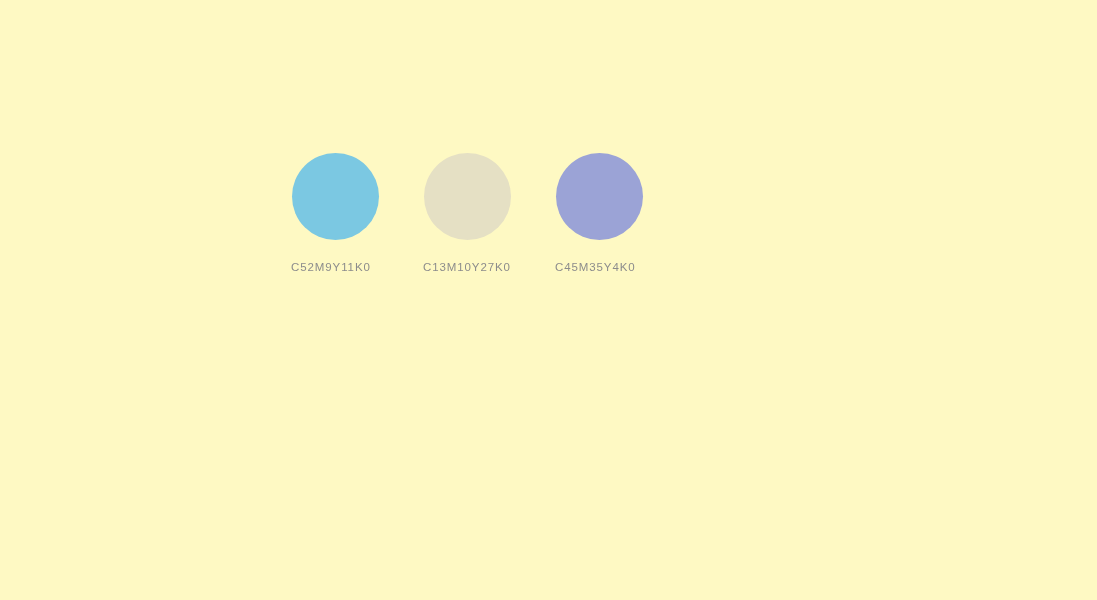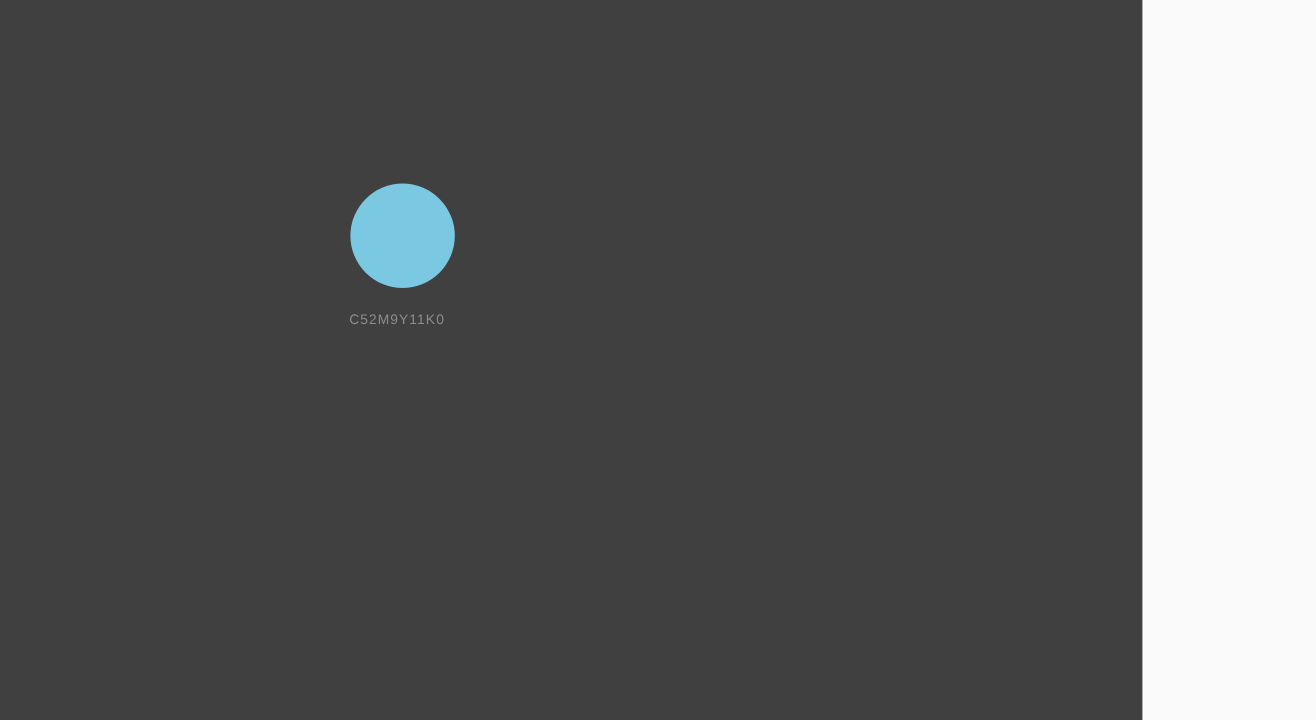--- a/index.html
+++ b/index.html
@@ -12,23 +12,23 @@
   }
 
   body {
     background: #fafafa;
     font-family: "Liberation Sans", "DejaVu Sans", sans-serif;
     -webkit-font-smoothing: antialiased;
   }
 
   #palette-board {
     position: relative;
-    width: 952px;
+    width: 1097px;
     height: 600px;
-    background: #404040;
+    background: #fef9c3;
   }
 
   
   #swatch-grid {
     position: absolute;
     left: 292px;
     top: 153px;
     display: grid;
     grid-template-columns: repeat(4, 132px);
     grid-auto-rows: 160px;
@@ -67,17 +67,25 @@
 </style>
 </head>
 <body style="background: rgb(250, 250, 250);">
 
 <div id="palette-board">
   <div id="swatch-grid">
       <div class="swatch">
         <div class="swatch-chip" style="background: rgb(123, 200, 226);"></div>
         <div class="swatch-label">C52M9Y11K0</div>
       </div>
+      <div class="swatch">
+        <div class="swatch-chip" style="background: rgb(229, 224, 196);"></div>
+        <div class="swatch-label">C13M10Y27K0</div>
+      </div>
+      <div class="swatch">
+        <div class="swatch-chip" style="background: rgb(155, 163, 214);"></div>
+        <div class="swatch-label">C45M35Y4K0</div>
+      </div>
       <div class="swatch is-empty">
         <div class="swatch-chip"></div>
       </div>
     </div>
 </div>
 
 </body></html>

